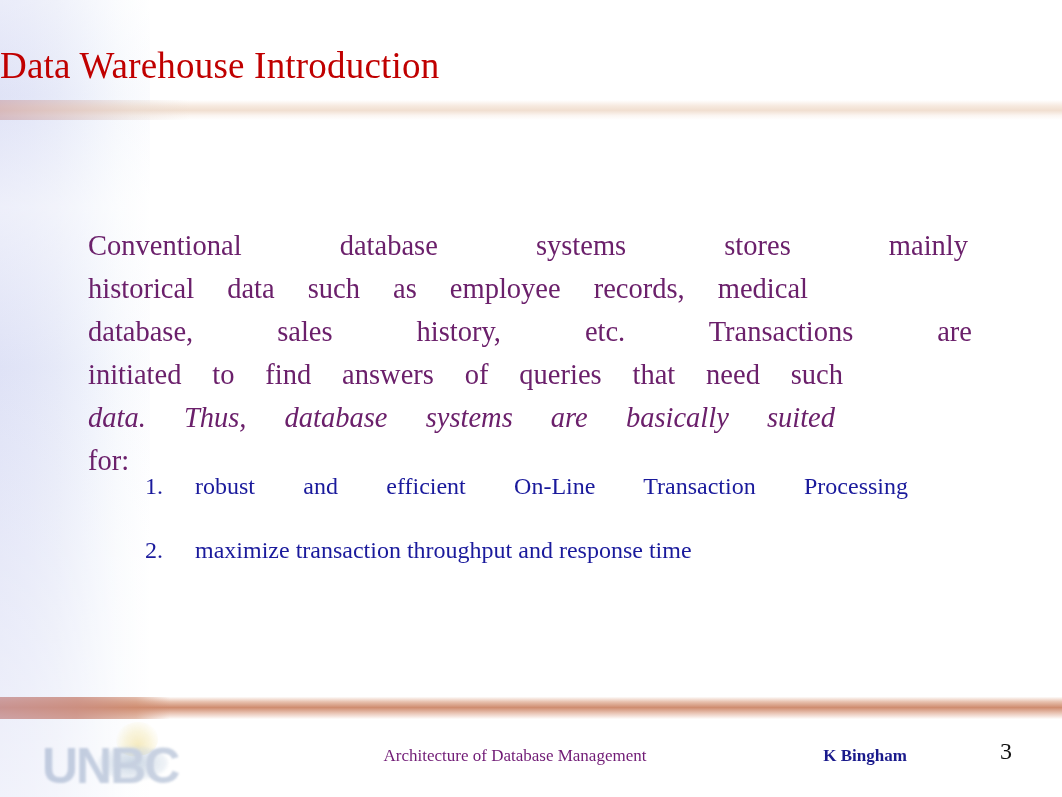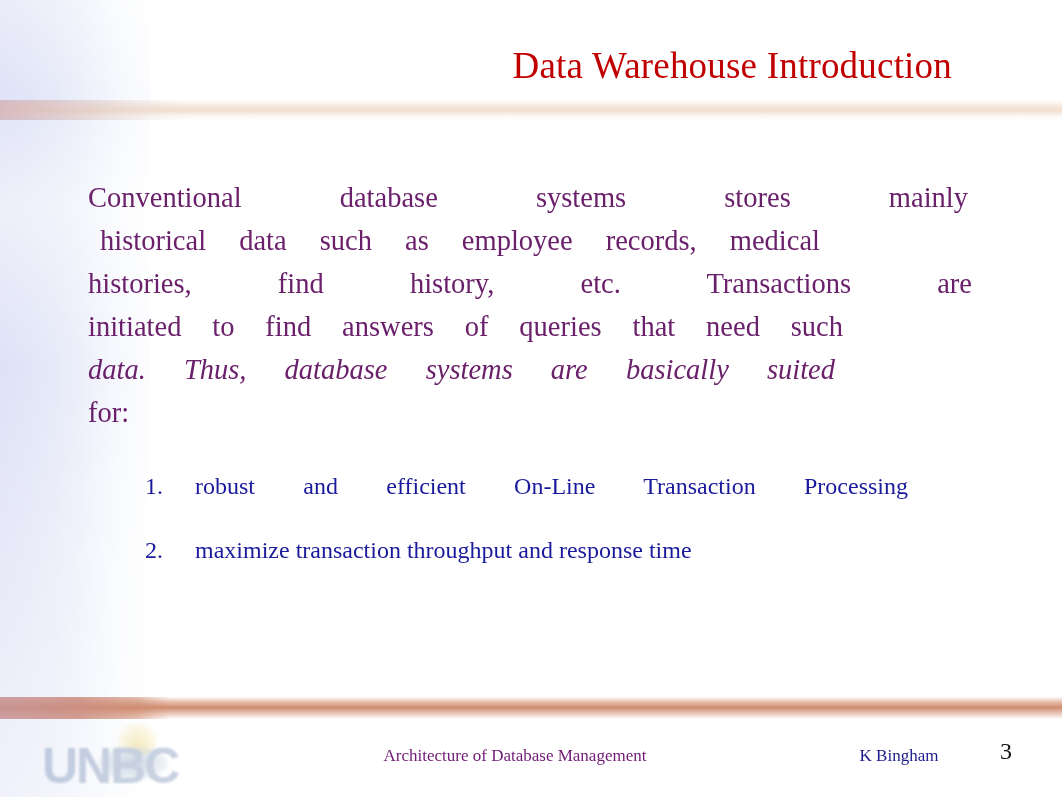--- a/index.html
+++ b/index.html
@@ -88,21 +88,21 @@
         rgba(203,143,131,0.85) 45%,
         rgba(206,140,112,0.55) 80%,
         rgba(206,138,109,0.0) 100%);
   }
 
   
   .slide-title {
     position: absolute;
     left: 0; top: 44px;
     width: 952px;
-    text-align: right;
+    text-align: left;
     font-size: 37px;
     line-height: 44px;
     color: #c00000;
     letter-spacing: 0.2px;
     white-space: nowrap;
   }
 
   
   .body-block {
     position: absolute;
@@ -115,22 +115,22 @@
     line-height: 43px;
     text-align: justify;
     text-align-last: justify;
     white-space: nowrap;
     height: 43px;
   }
   .pline.nojust {
     text-align: right;
     text-align-last: left;
   }
-  .pw-968 { width: 880px; }
-  .pw-808 { width: 720px; margin-left: 12px; }
+  .pw-968 { width: 880px; margin-top: 48px; }
+  .pw-808 { width: 720px; }
   .pw-972 { width: 884px; }
   .pw-843 { width: 755px; }
   .pw-835 { width: 747px; font-style: italic; }
 
   
   .list-block {
     position: absolute;
     left: 145px; top: 440px;
     width: 830px;
   }
@@ -217,27 +217,27 @@
     line-height: 21px;
     text-align: center;
   }
   .footer-center .line2 {
     padding-right: 44px;
     margin-top: 32px;
   }
 
   .footer-author {
     position: absolute;
-    left: 794px; top: 745px;
+    left: 760px; top: 745px;
     width: 210px;
     text-align: center;
     color: #1a1a8c;
     font-size: 17px;
     line-height: 21px;
-    font-weight: normal;
+    font-weight: bold;
   }
 
   .footer-pagenum {
     position: absolute;
     left: 1000px; top: 737px;
     width: 40px;
     text-align: left;
     color: #111111;
     font-size: 24px;
     line-height: 28px;
@@ -250,21 +250,21 @@
 
   <div class="bg-left-gradient"></div>
   <div class="band-top"></div>
   <div class="band-top-left"></div>
 
   <div class="slide-title">Data Warehouse Introduction</div>
 
   <div class="body-block">
     <div class="pline pw-968">Conventional database systems stores mainly</div>
     <div class="pline pw-808">historical data such as employee records, medical</div>
-    <div class="pline pw-972">histories, find history, etc. Transactions are</div>
+    <div class="pline pw-972">database, sales history, etc. Transactions are</div>
     <div class="pline pw-843">initiated to find answers of queries that need such</div>
     <div class="pline pw-835">data. Thus, database systems are basically suited</div>
     <div class="pline nojust">for:</div>
   </div>
 
   <div class="list-block">
 
     <div class="list-item">
       <span class="list-marker">1.</span>
       <div class="lline">robust and efficient    On-Line Transaction Processing</div>

